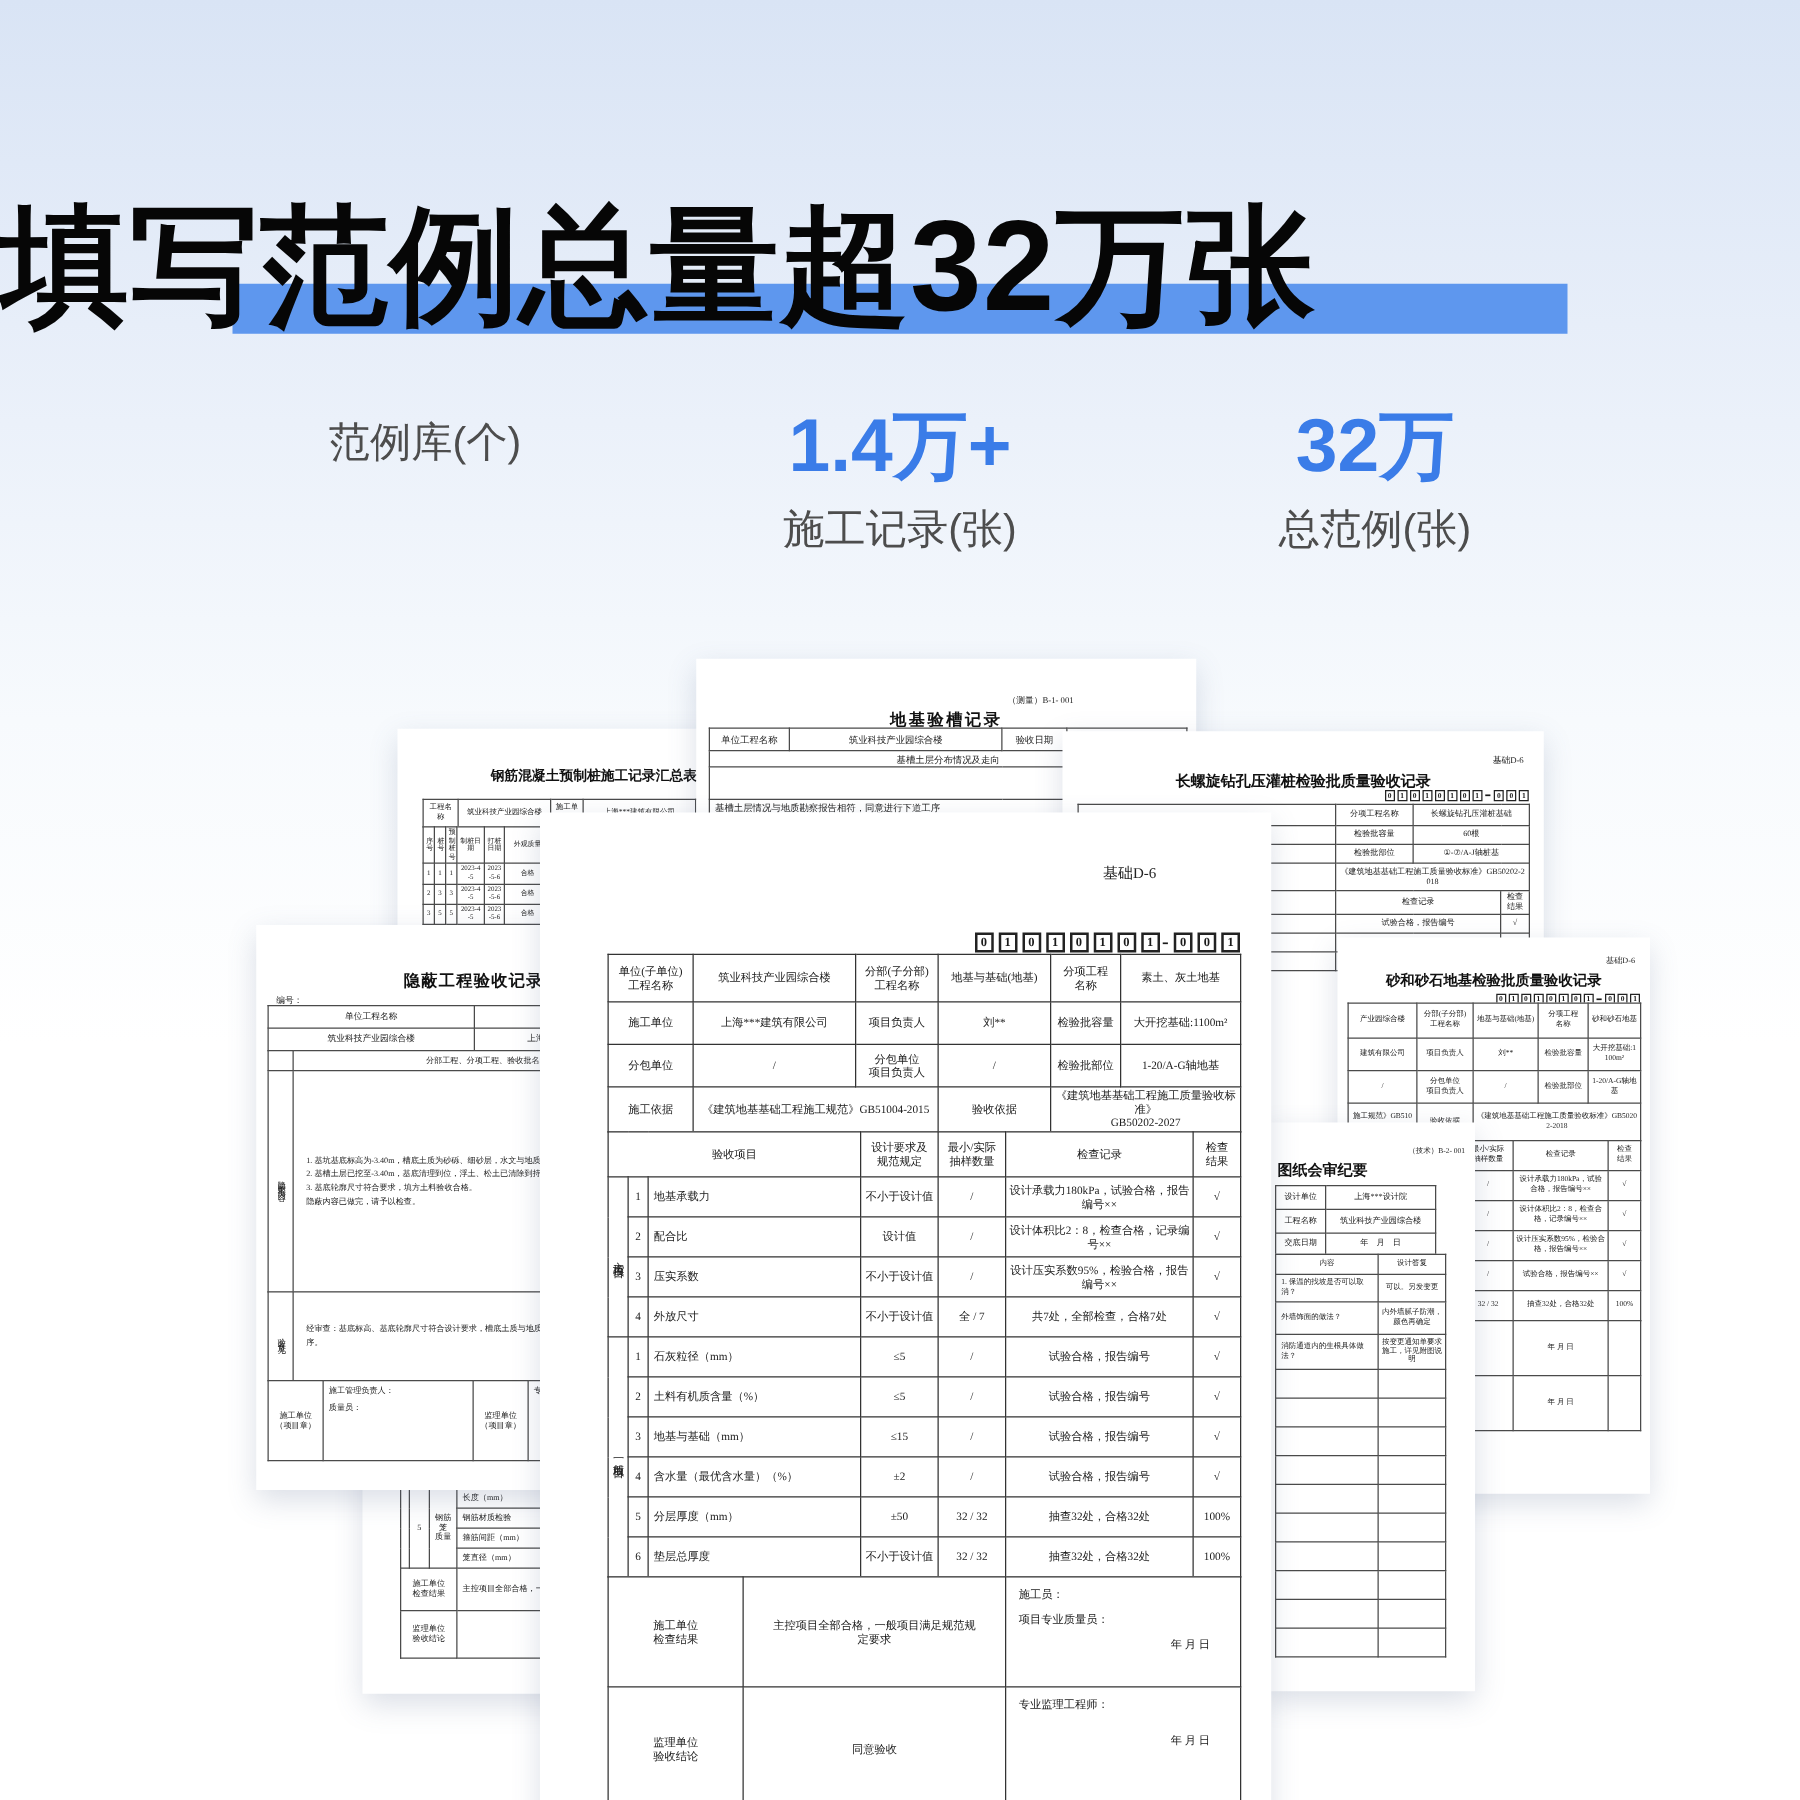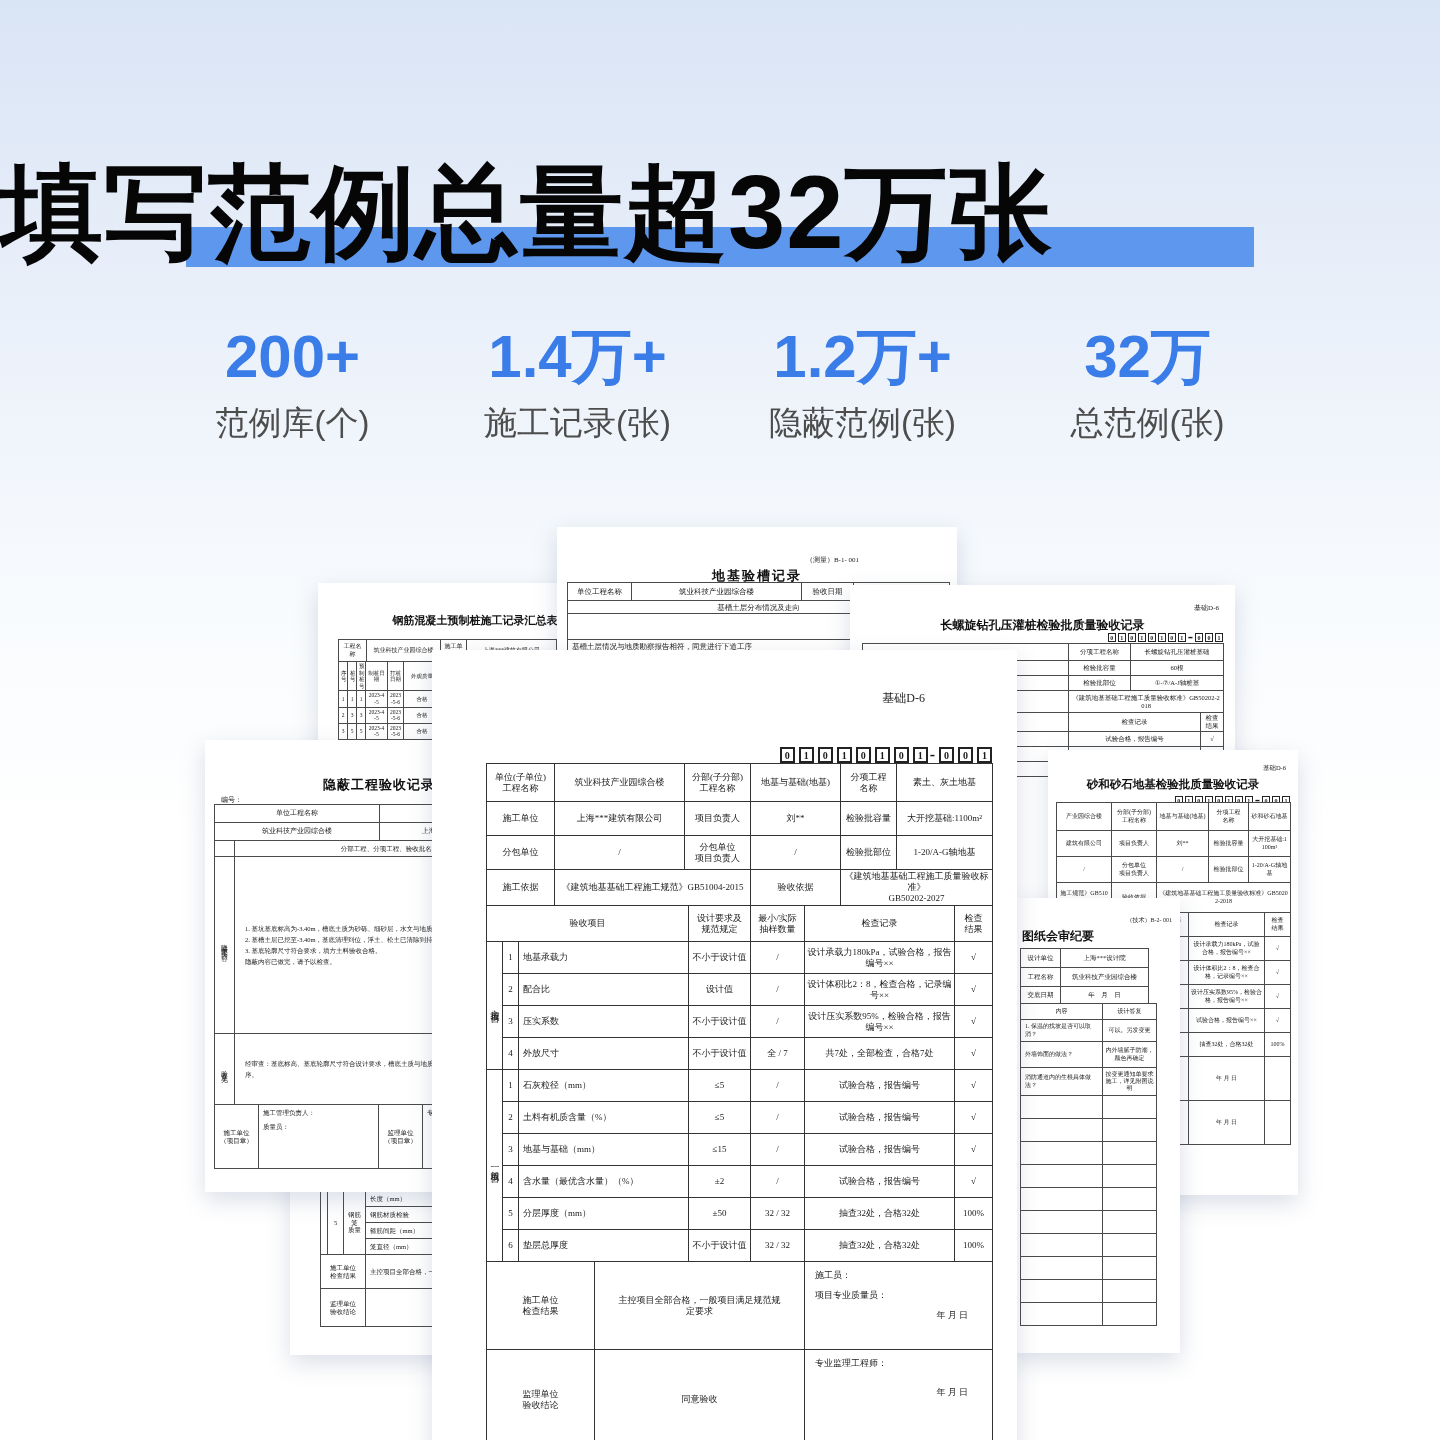--- a/index.html
+++ b/index.html
@@ -61,21 +61,21 @@
   .doc-auger .corner{right:16px;top:18px;font-size:7px;}
   .doc-auger .doc-title{top:32px;font-size:12px;}
   .doc-auger .codeboxes{top:42px;right:12px;}
   .doc-auger .t1{left:12px;top:58px;font-size:6.5px;}
 
   
   .doc-frag{left:290px;top:900px;width:445px;height:455px;z-index:3;}
   .doc-frag .t1{left:30px;top:290px;font-size:6.5px;}
 
   
-  .doc-sand{left:1048px;top:750px;width:250px;height:445px;z-index:4;}
+  .doc-sand{left:1070px;top:750px;width:250px;height:445px;z-index:4;}
   .doc-sand .corner{right:12px;top:14px;font-size:6.5px;}
   .doc-sand .doc-title{top:27px;font-size:11.5px;}
   .doc-sand .codeboxes{top:40px;right:8px;}
   .doc-sand .t-info{left:8px;top:52px;font-size:6px;}
   .doc-sand .t-items{left:8px;top:162px;font-size:6px;}
   .doc-sand .t-sig{left:8px;top:306px;font-size:6px;}
 
   
   .doc-hidden{left:205px;top:740px;width:348px;height:452px;z-index:5;}
   .doc-hidden .doc-title{top:36px;font-size:13px;letter-spacing:1px;}
@@ -105,30 +105,25 @@
 </head>
 <body>
 
 <div class="canvas">
 
   <div class="hero-bar"></div>
   <h1 class="hero-title">填写范例总量超32万张</h1>
 
   <section class="stats">
     <div class="stat">
-      <div class="num">200+</div>
       <div class="lbl">范例库(个)</div>
     </div>
     <div class="stat">
       <div class="num">1.4万+</div>
       <div class="lbl">施工记录(张)</div>
-    </div>
-    <div class="stat">
-      <div class="num">1.2万+</div>
-      <div class="lbl">隐蔽范例(张)</div>
     </div>
     <div class="stat">
       <div class="num">32万</div>
       <div class="lbl">总范例(张)</div>
     </div>
   </section>
 
   <section>
 
     <div class="doc doc-pile">

